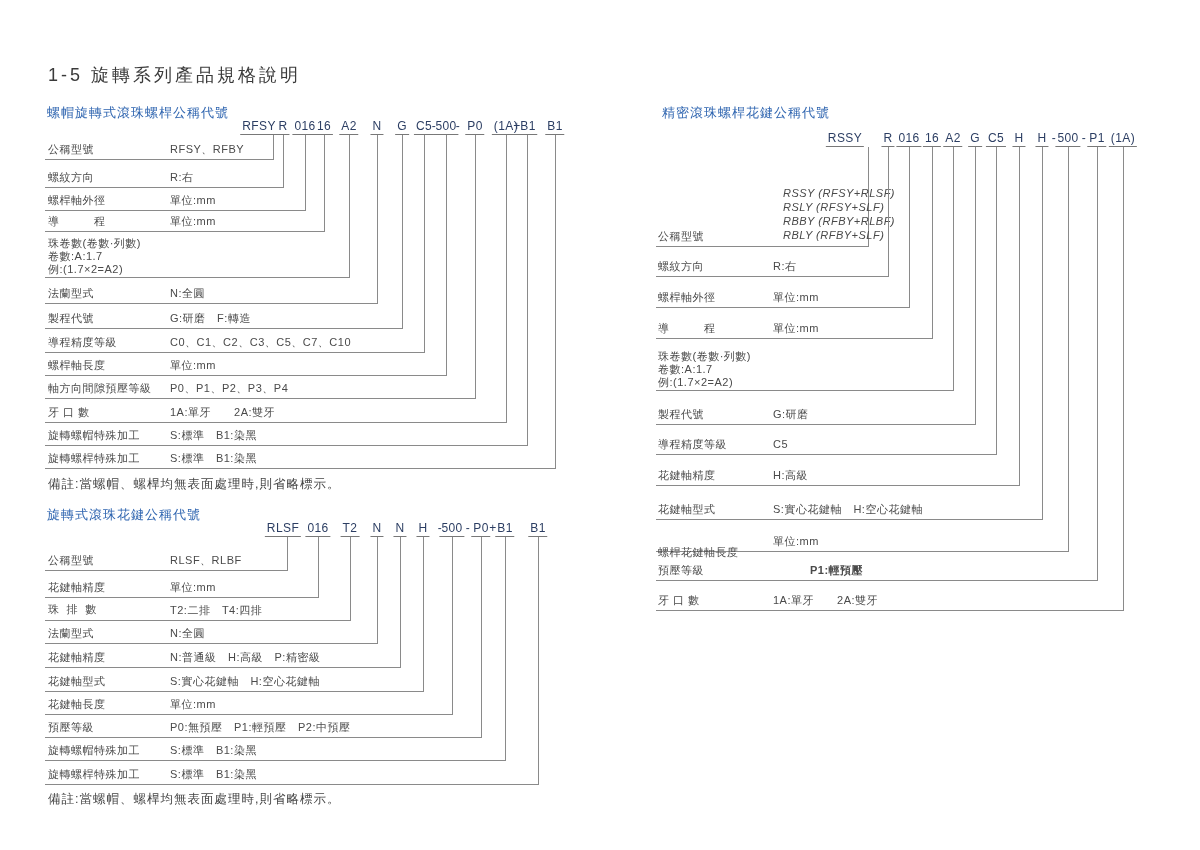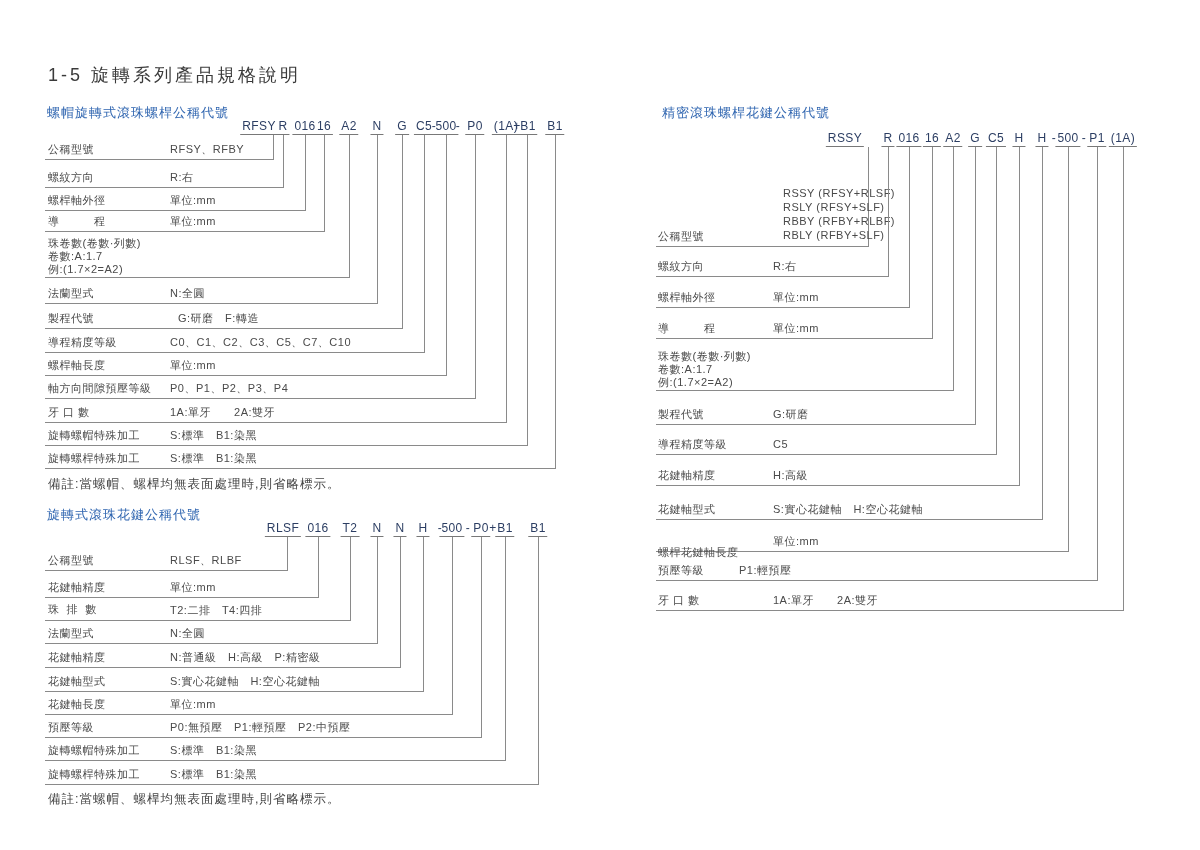--- a/index.html
+++ b/index.html
@@ -63,21 +63,21 @@
       <div class="lbl multi" style="left: 48px; top: 237px;">珠卷數(卷數·列數)
 卷數:A:1.7
 例:(1.7×2=A2)</div>
       <div class="hline" style="left: 45px; top: 303px; width: 333px;"></div>
       <div class="vline" style="left: 377px; top: 135px; height: 168px;"></div>
       <div class="lbl" style="left: 48px; top: 287px;">法蘭型式</div>
       <div class="val" style="left: 170px; top: 287px;">N:全圓</div>
       <div class="hline" style="left: 45px; top: 328px; width: 358px;"></div>
       <div class="vline" style="left: 402px; top: 135px; height: 193px;"></div>
       <div class="lbl" style="left: 48px; top: 312px;">製程代號</div>
-      <div class="val" style="left: 170px; top: 312px; margin-left: 8px;">G:研磨　F:轉造</div>
+      <div class="val" style="left: 170px; top: 312px;">G:研磨　F:轉造</div>
       <div class="hline" style="left: 45px; top: 352px; width: 380px;"></div>
       <div class="vline" style="left: 424px; top: 135px; height: 217px;"></div>
       <div class="lbl" style="left: 48px; top: 336px;">導程精度等級</div>
       <div class="val" style="left: 170px; top: 336px;">C0、C1、C2、C3、C5、C7、C10</div>
       <div class="hline" style="left: 45px; top: 375px; width: 402px;"></div>
       <div class="vline" style="left: 446px; top: 135px; height: 240px;"></div>
       <div class="lbl" style="left: 48px; top: 359px;">螺桿軸長度</div>
       <div class="val" style="left: 170px; top: 359px;">單位:mm</div>
       <div class="hline" style="left: 45px; top: 398px; width: 431px;"></div>
       <div class="vline" style="left: 475px; top: 135px; height: 263px;"></div>
@@ -109,21 +109,21 @@
       <div class="tok" style="left: 1019px; top: 132px;">H</div>
       <div class="tok" style="left: 1042px; top: 132px;">H</div>
       <div class="tok sep" style="left: 1054px; top: 132px;">-</div>
       <div class="tok" style="left: 1068px; top: 132px;">500</div>
       <div class="tok sep" style="left: 1084px; top: 132px;">-</div>
       <div class="tok" style="left: 1097px; top: 132px;">P1</div>
       <div class="tok" style="left: 1123px; top: 132px;">(1A)</div>
       <div class="hline" style="left: 656px; top: 246px; width: 213px;"></div>
       <div class="vline" style="left: 868px; top: 147px; height: 99px;"></div>
       <div class="lbl" style="left: 658px; top: 230px;">公稱型號</div>
-      <div class="val multi" style="left: 783px; top: 186px;">RSSY (RFSY+RLSF)
+      <div class="val multi" style="left: 783px; top: 186px; font-style: italic;">RSSY (RFSY+RLSF)
 RSLY (RFSY+SLF)
 RBBY (RFBY+RLBF)
 RBLY (RFBY+SLF)</div>
       <div class="hline" style="left: 656px; top: 276px; width: 233px;"></div>
       <div class="vline" style="left: 888px; top: 147px; height: 129px;"></div>
       <div class="lbl" style="left: 658px; top: 260px;">螺紋方向</div>
       <div class="val" style="left: 773px; top: 260px;">R:右</div>
       <div class="hline" style="left: 656px; top: 307px; width: 254px;"></div>
       <div class="vline" style="left: 909px; top: 147px; height: 160px;"></div>
       <div class="lbl" style="left: 658px; top: 291px;">螺桿軸外徑</div>
@@ -153,21 +153,21 @@
       <div class="vline" style="left: 1042px; top: 147px; height: 372px;"></div>
       <div class="lbl" style="left: 658px; top: 503px;">花鍵軸型式</div>
       <div class="val" style="left: 773px; top: 503px;">S:實心花鍵軸　H:空心花鍵軸</div>
       <div class="hline" style="left: 656px; top: 551px; width: 413px;"></div>
       <div class="vline" style="left: 1068px; top: 147px; height: 404px;"></div>
       <div class="lbl" style="left: 658px; top: 546px;">螺桿花鍵軸長度</div>
       <div class="val" style="left: 773px; top: 535px;">單位:mm</div>
       <div class="hline" style="left: 656px; top: 580px; width: 442px;"></div>
       <div class="vline" style="left: 1097px; top: 147px; height: 433px;"></div>
       <div class="lbl" style="left: 658px; top: 564px;">預壓等級</div>
-      <div class="val" style="left: 739px; top: 564px;">P1:輕預壓</div>
+      <div class="val" style="left: 810px; top: 564px; font-weight: bold;">P1:輕預壓</div>
       <div class="hline" style="left: 656px; top: 610px; width: 468px;"></div>
       <div class="vline" style="left: 1123px; top: 147px; height: 463px;"></div>
       <div class="lbl" style="left: 658px; top: 594px;">牙 口 數</div>
       <div class="val" style="left: 773px; top: 594px;">1A:單牙　　2A:雙牙</div>
     </section>
 
   <section>
     <h2 class="heading" style="left: 47px; top: 506px;">旋轉式滾珠花鍵公稱代號</h2>
     <p class="note" style="left: 48px; top: 791px;">備註:當螺帽、螺桿均無表面處理時,則省略標示。</p>
   <div class="tok" style="left: 283px; top: 522px;">RLSF</div>

